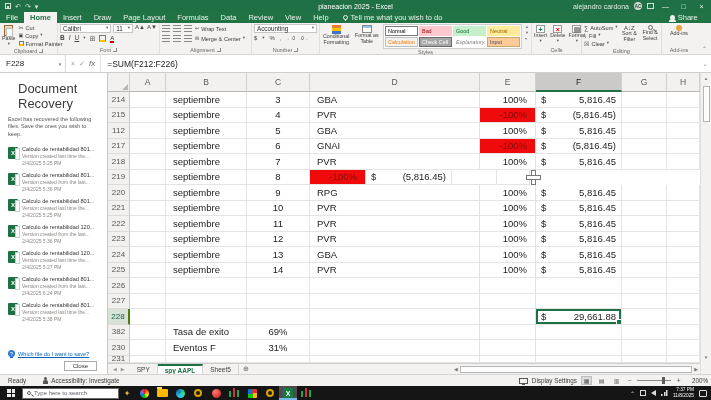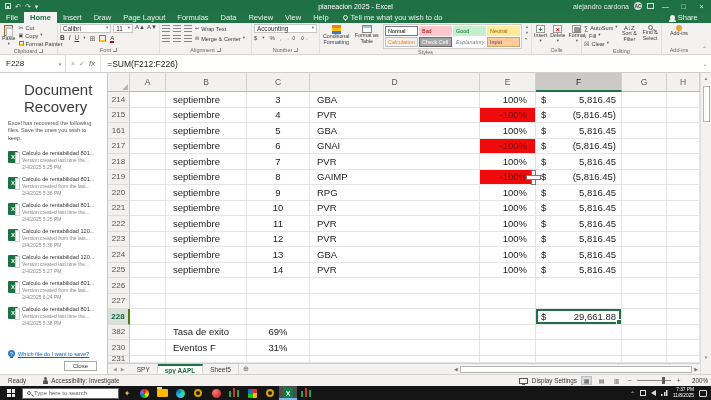--- a/index.html
+++ b/index.html
@@ -70,21 +70,21 @@
 #formulabar{position:absolute;left:0;top:55px;width:711px;height:18px;background:#fff;border-bottom:1px solid #cfcecd;display:flex;align-items:stretch}
 .namebox{width:55px;display:flex;align-items:center;padding-left:6px;font-size:8px;color:#222;background:#fff}
 .nbcaret{width:11px;display:flex;align-items:center;justify-content:center;font-size:5px;color:#777;border-right:1px solid #d8d6d4}
 .fbicons{display:flex;align-items:center;gap:4px;padding:0 5px;color:#9a9a9a;font-size:7px;border-right:1px solid #e4e2e0}
 .fx{font-style:italic;color:#6a6a6a;font-size:8px}
 .formula{flex:1;display:flex;align-items:center;padding-left:6px;font-size:8.5px;color:#222}
 .fbexp{width:12px;display:flex;align-items:center;justify-content:center;color:#888;font-size:6px}
 
 
 #recovery{position:absolute;left:0;top:73px;width:108px;height:301px;background:#fff;border-right:1px solid #c8c6c4;display:flex;flex-direction:column}
-.rec-title{font-size:15px;color:#3b3a39;padding:8px 0 5px 24px}
+.rec-title{font-size:13px;color:#3b3a39;padding:8px 0 5px 18px}
 .rec-desc{padding:0 8px;font-size:5.6px;line-height:1.3;color:#555}
 .rec-files{margin-top:8px}
 .rec-item{display:flex;gap:4px;padding:0 2px 0 8px;height:26px;align-items:flex-start}
 .rec-icon{width:10px;height:12px;background:#1e7145;border-radius:1px;color:#fff;font-size:6px;font-weight:bold;display:flex;align-items:center;justify-content:center;margin-top:1px;position:relative}
 .rec-icon::after{content:"";position:absolute;right:-2px;top:1px;width:3px;height:10px;background:#fff;border:1px solid #bcd6c6}
 .rec-text{overflow:hidden}
 .rec-name{font-size:5.6px;color:#333;white-space:nowrap;overflow:hidden}
 .rec-info{font-size:5px;color:#8a8886;white-space:nowrap;overflow:hidden;margin-top:1px}
 .rec-date{font-size:5px;color:#8a8886;margin-top:1px}
 .rec-bottom{margin-top:auto;padding:0 6px 3px 8px;display:flex;flex-direction:column}
@@ -95,21 +95,21 @@
 
 #grid{position:absolute;left:108px;top:73px;width:592px;height:290px;background:#fff;overflow:hidden}
 #colheaders{display:flex;height:19px}
 .ch{background:#f2f1f0;border-right:1px solid #d2d0ce;border-bottom:1px solid #b9b7b5;font-size:8.5px;color:#5a5a5a;display:flex;align-items:center;justify-content:center;flex:none}
 .ch.corner{width:22px;position:relative}
 .ch.corner::after{content:"";position:absolute;right:1px;bottom:1px;border-left:6px solid transparent;border-bottom:6px solid #b9b7b5}
 .ch.selcol{background:#cbcac9;border-bottom:2px solid #1e7145;color:#1c1c1c}
 .grow{display:flex;height:15.5px}
 .grow.partial{height:7.5px;overflow:hidden}
 .rh{width:22px;flex:none;background:#f2f1f0;border-right:1px solid #c9c8c6;border-bottom:1px solid #dddcdb;font-size:8px;color:#555;display:flex;align-items:center;justify-content:center}
-.rh.selrow{background:#d8e2d9;color:#17603b;border-right:2px solid #4d7c0f;font-weight:bold}
+.rh.selrow{background:#d8e2d9;color:#17603b;border-right:2px solid #4d7c0f;font-weight:normal}
 .cell{border-right:1px solid #e4e4e4;border-bottom:1px solid #e4e4e4;font-size:9.5px;color:#1c1c1c;display:flex;align-items:center;overflow:hidden;flex:none}
 .c-a{width:36px}.c-b{width:81px;padding-left:7px}.c-c{width:63px;justify-content:center}
 .c-d{width:170px;padding-left:7px}.c-e{width:56px;justify-content:flex-end;padding-right:8px}
 .c-f{width:86px;justify-content:space-between;padding:0 5px}.c-g{width:45px}.c-h{width:33px}
 .c-e.neg{background:#ef0b0b;color:#7a0f0f}
 .c-f.selcell{position:relative;box-shadow:inset 0 0 0 2px #1f7145;background:#fff}
 .c-f.selcell::after{content:"";position:absolute;right:-1px;bottom:-1px;width:4px;height:4px;background:#1f7145;border:1px solid #fff}
 
 #vscroll{position:absolute;left:700px;top:73px;width:11px;height:290px;background:#f3f2f1;border-left:1px solid #e1dfdd;display:flex;flex-direction:column;align-items:center}
 .varrow{height:11px;display:flex;align-items:center;justify-content:center;font-size:4.5px;color:#777;width:100%}
@@ -552,21 +552,21 @@
         <div class="cell c-d">PVR</div>
         <div class="cell c-e neg">-100%</div>
         <div class="cell c-f">
           <span class="cur">$</span>
           <span class="amt">(5,816.45)</span>
         </div>
         <div class="cell c-g"></div>
         <div class="cell c-h"></div>
       </div>
       <div class="grow">
-        <div class="rh">161</div>
+        <div class="rh">112</div>
         <div class="cell c-a"></div>
         <div class="cell c-b">septiembre</div>
         <div class="cell c-c">5</div>
         <div class="cell c-d">GBA</div>
         <div class="cell c-e">100%</div>
         <div class="cell c-f">
           <span class="cur">$</span>
           <span class="amt">5,816.45</span>
         </div>
         <div class="cell c-g"></div>
@@ -598,21 +598,20 @@
           <span class="amt">5,816.45</span>
         </div>
         <div class="cell c-g"></div>
         <div class="cell c-h"></div>
       </div>
       <div class="grow">
         <div class="rh">219</div>
         <div class="cell c-a"></div>
         <div class="cell c-b">septiembre</div>
         <div class="cell c-c">8</div>
-        <div class="cell c-d">GAIMP</div>
         <div class="cell c-e neg">-100%</div>
         <div class="cell c-f">
           <span class="cur">$</span>
           <span class="amt">(5,816.45)</span>
         </div>
         <div class="cell c-g"></div>
         <div class="cell c-h"></div>
       </div>
       <div class="grow">
         <div class="rh">220</div>

